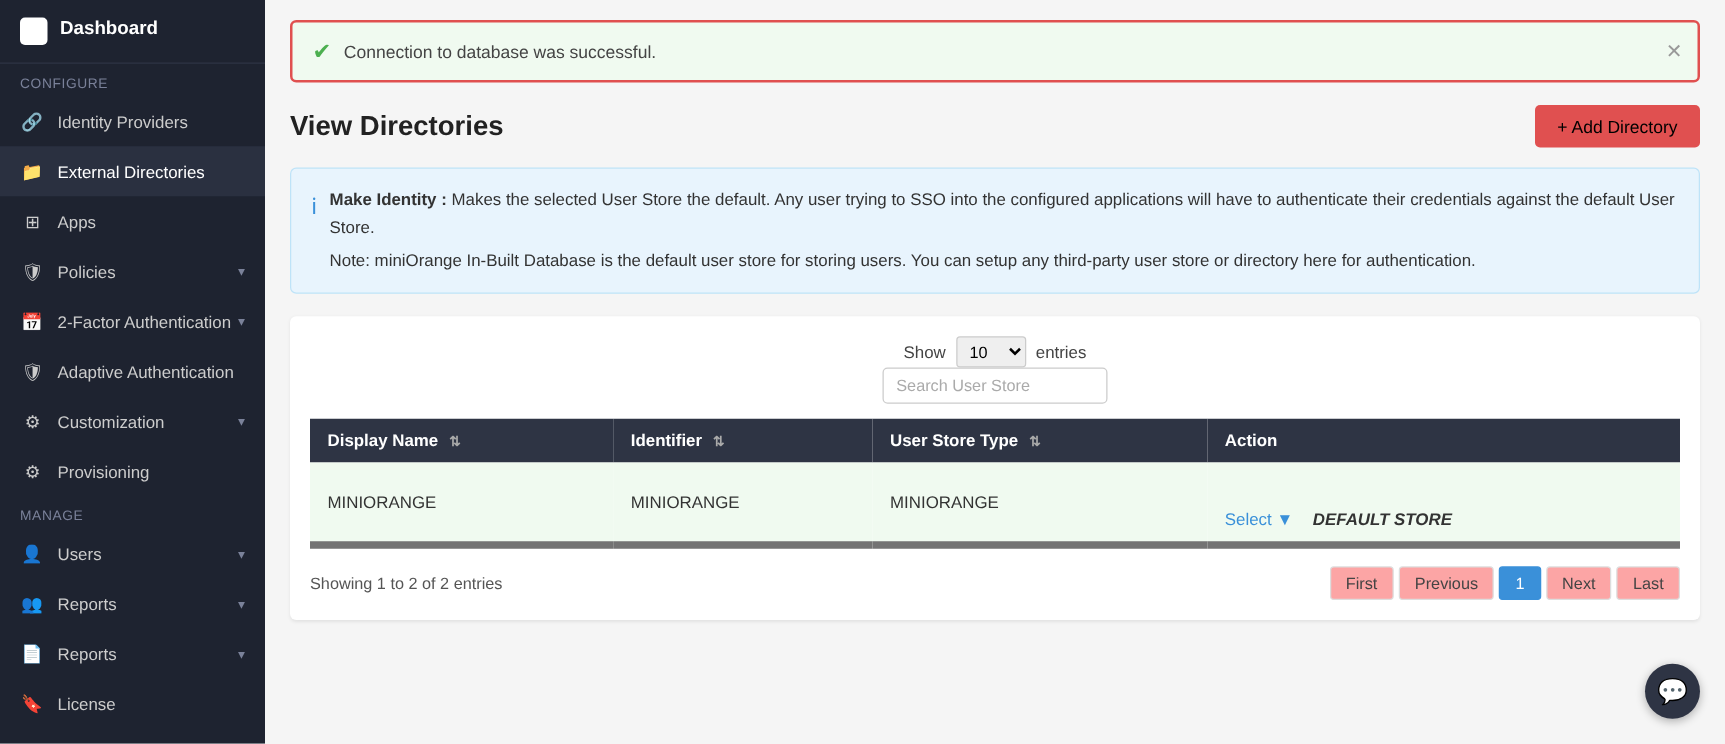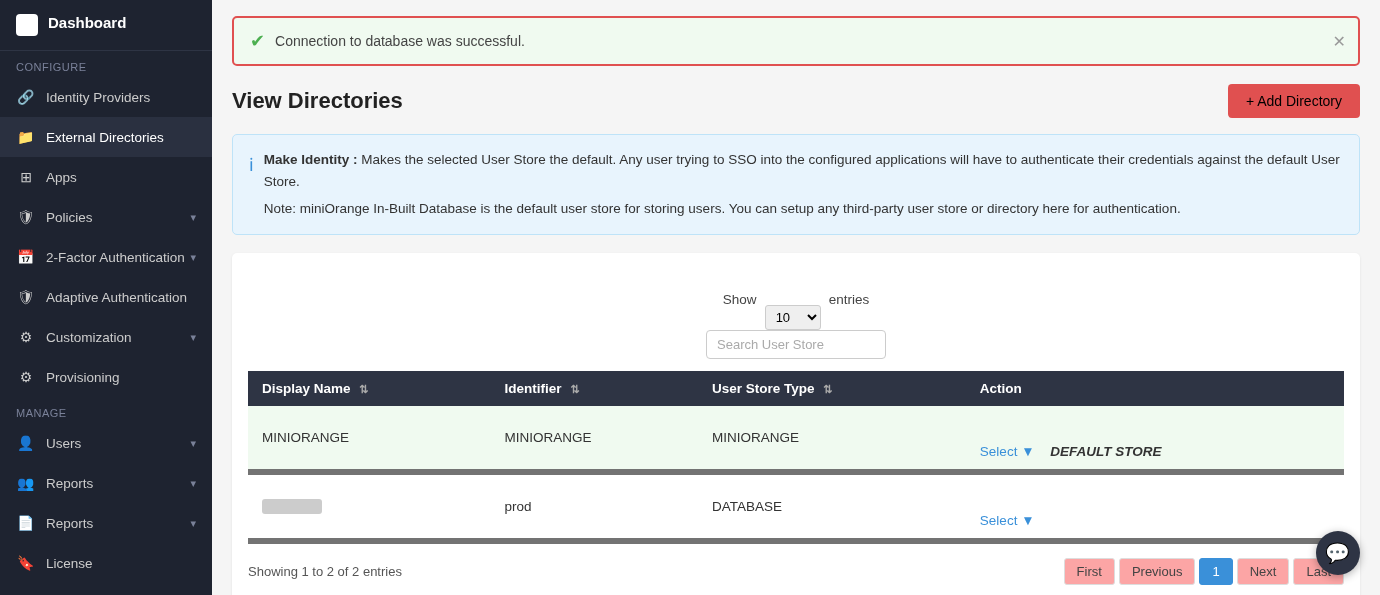--- a/index.html
+++ b/index.html
@@ -170,21 +170,20 @@
       align-items: center;
       gap: 8px;
       font-size: 13.5px;
       color: #444;
     }
     .show-entries select {
       padding: 3px 6px;
       border: 1px solid #ccc;
       border-radius: 3px;
       font-size: 13px;
-      margin-top: 36px;
     }
     .search-input {
       padding: 6px 10px;
       border: 1px solid #ccc;
       border-radius: 4px;
       font-size: 13px;
       width: 180px;
     }
     .search-input::placeholder { color: #aaa; }
 
@@ -416,30 +415,20 @@
         <tr>
           <td>MINIORANGE</td>
           <td>MINIORANGE</td>
           <td>MINIORANGE</td>
           <td>
             <span class="select-link">Select ▼</span>
             <span class="default-store-label" style="margin-left:12px;">DEFAULT STORE</span>
           </td>
         </tr>
 
-        <tr>
-          <td>
-            <span class="blurred-text">&nbsp;&nbsp;&nbsp;&nbsp;&nbsp;&nbsp;&nbsp;</span>
-          </td>
-          <td>prod</td>
-          <td>DATABASE</td>
-          <td>
-            <span class="select-link">Select ▼</span>
-          </td>
-        </tr>
       </tbody>
     </table>
 
     <div class="pagination-area">
       <span class="pagination-info">Showing 1 to 2 of 2 entries</span>
       <div class="pagination-buttons">
         <button class="page-btn">First</button>
         <button class="page-btn">Previous</button>
         <button class="page-btn active">1</button>
         <button class="page-btn">Next</button>

